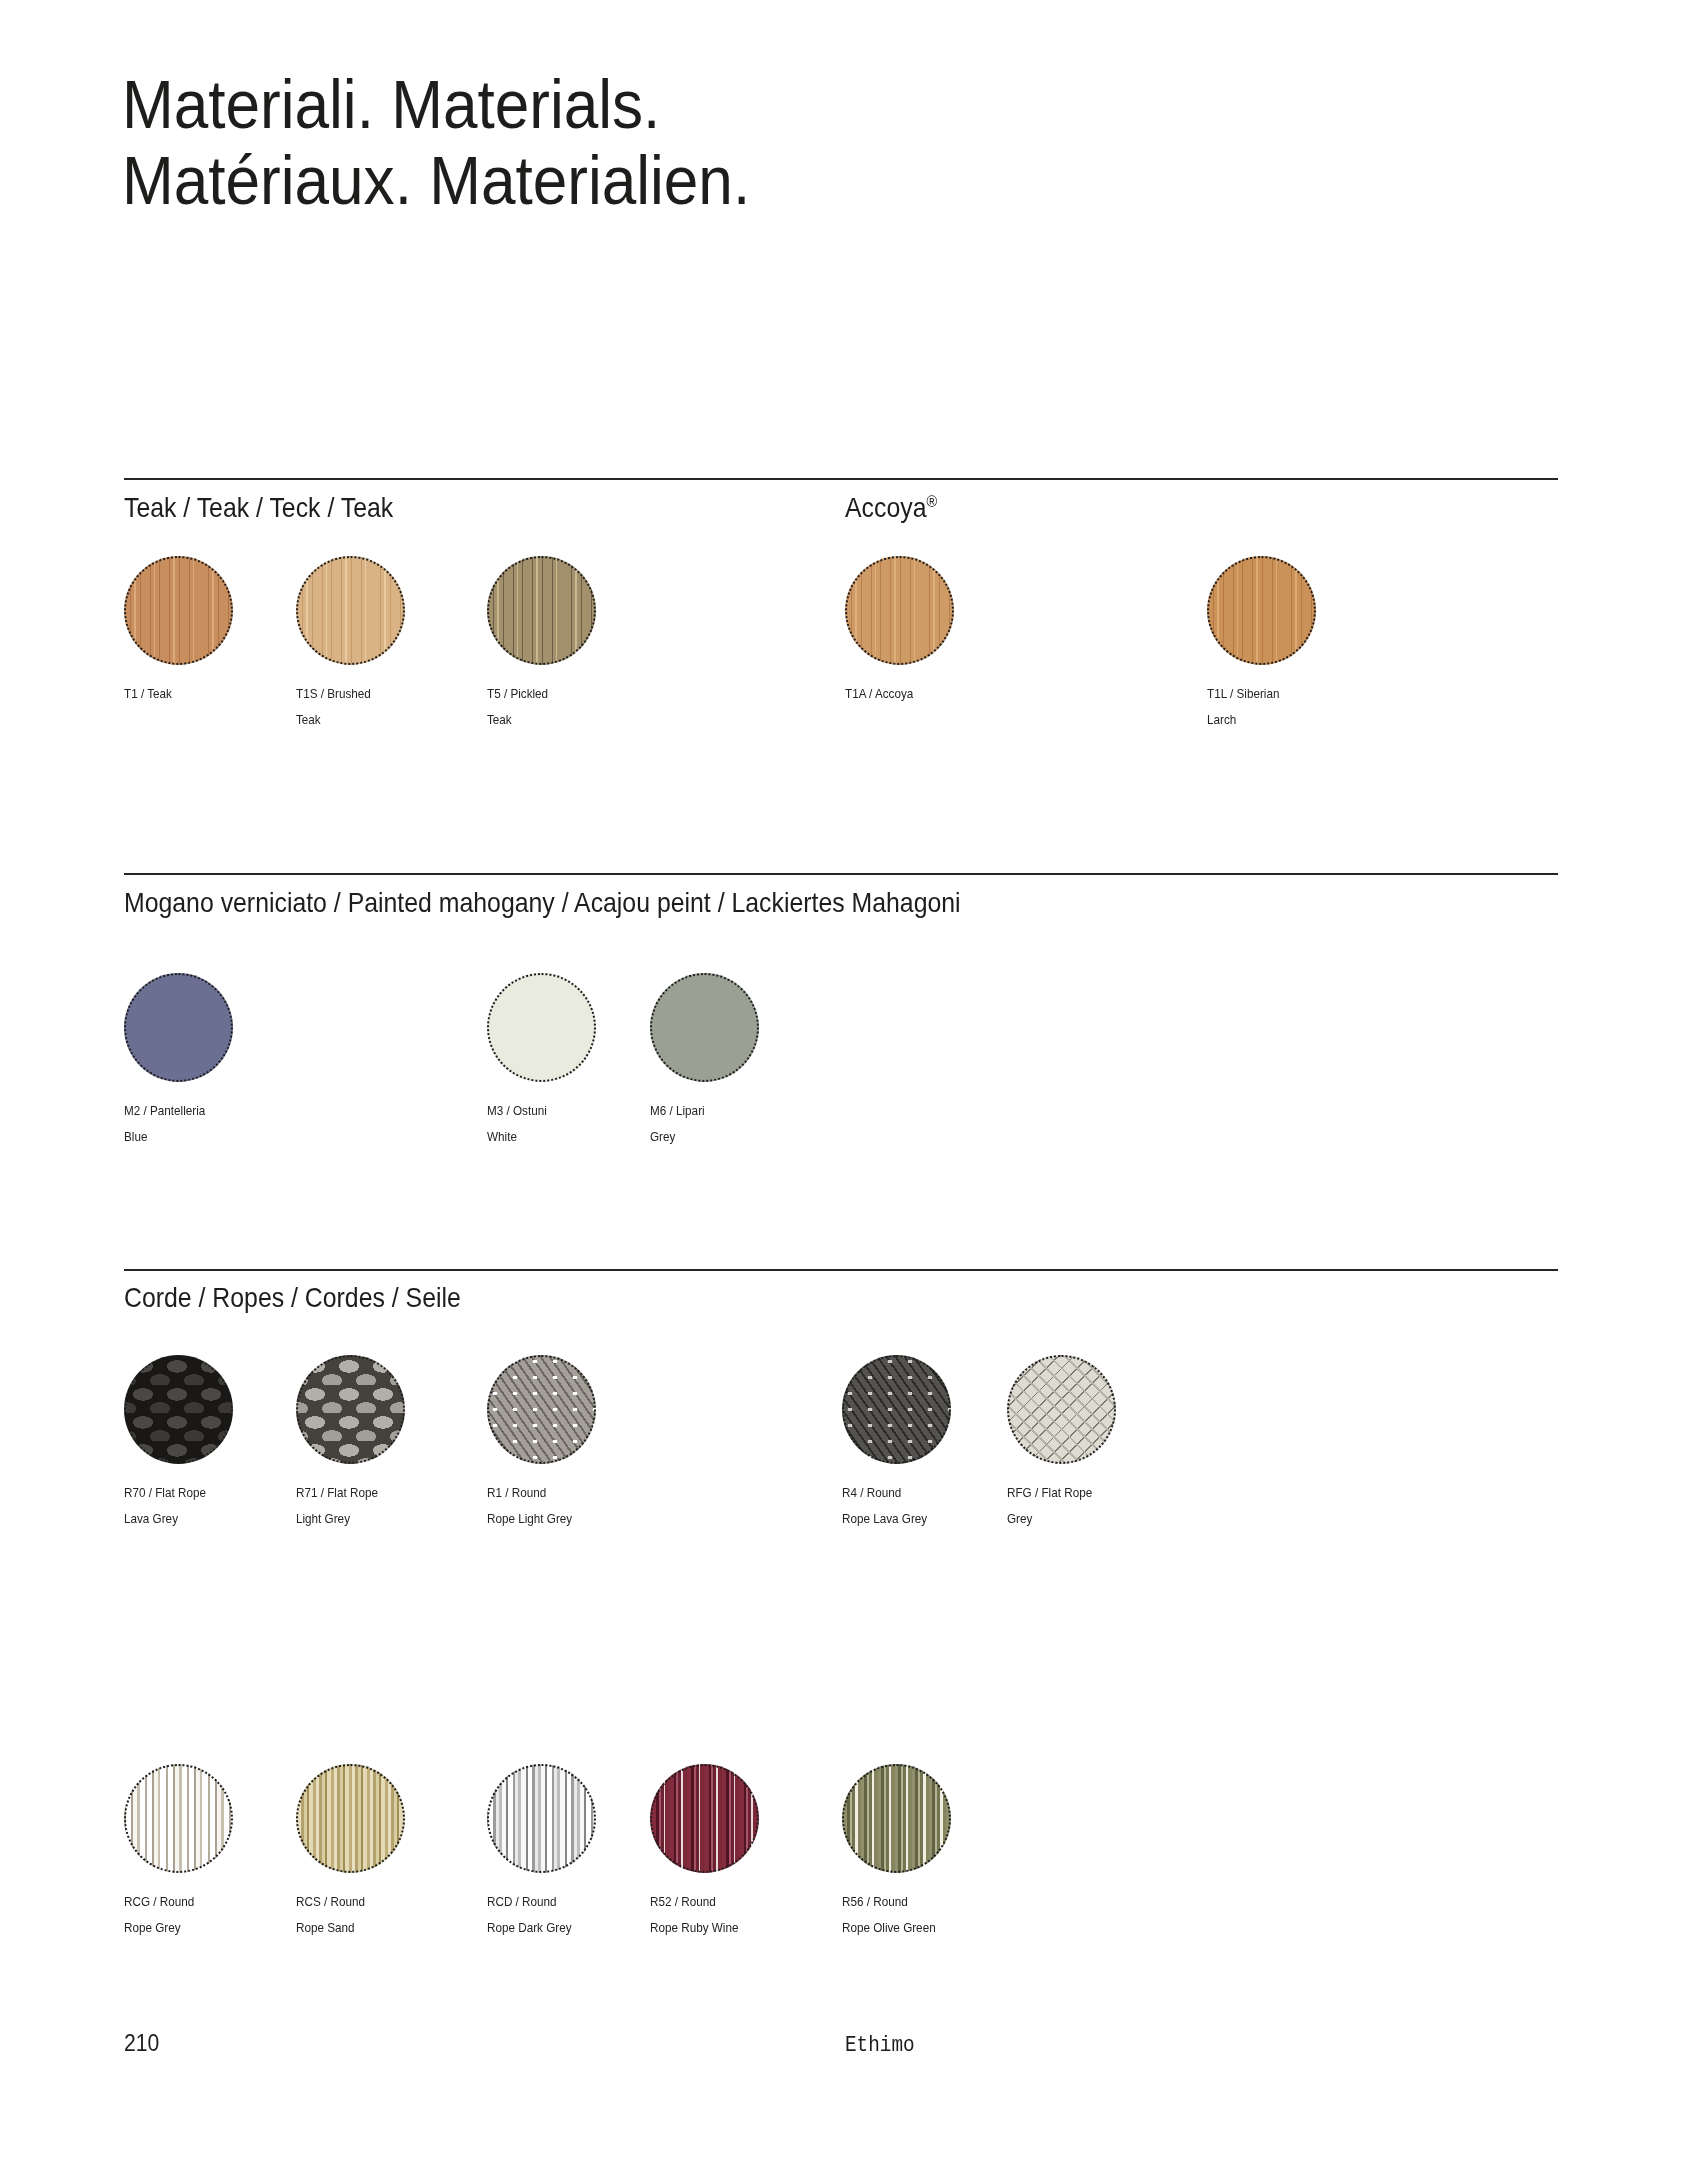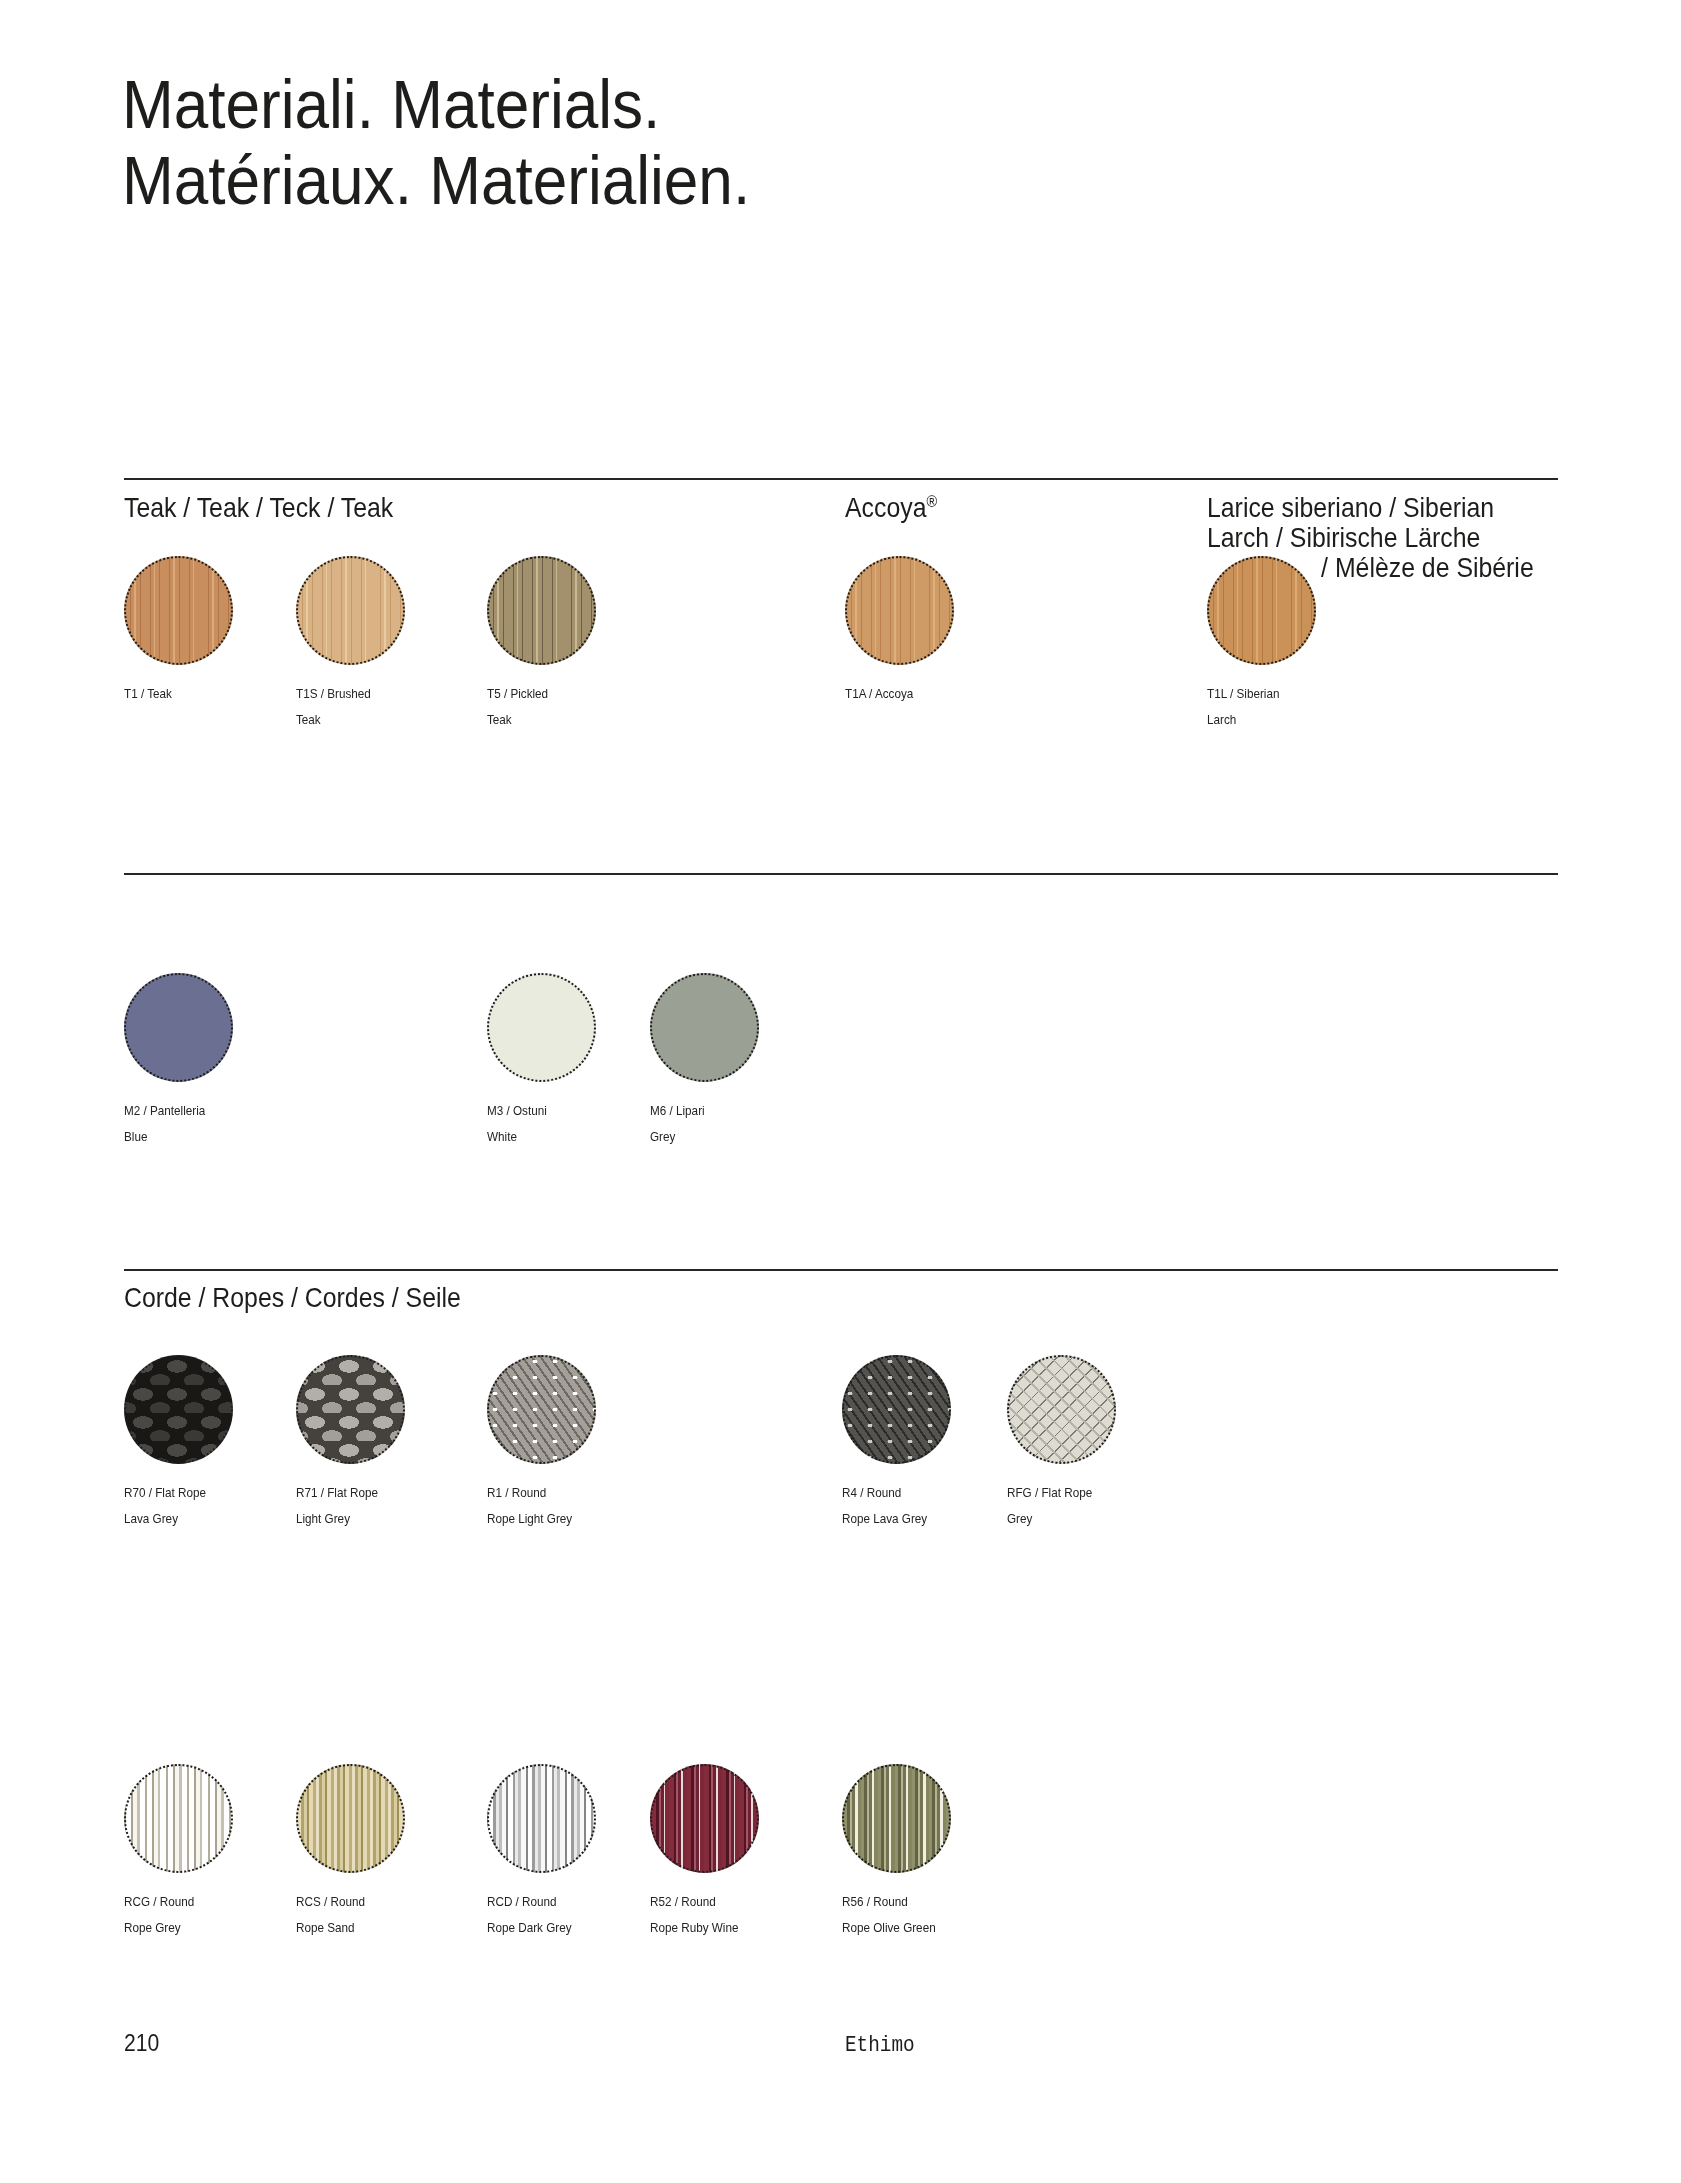--- a/index.html
+++ b/index.html
@@ -95,27 +95,20 @@
   <div class="rule" style="top:478px"></div>
 
   <div class="hdr" style="left:124px; top:493px">
     <span class="cond">Teak / Teak / Teck / Teak</span>
   </div>
 
   <div class="hdr" style="left:845px; top:493px">
     <span class="cond"><span>Accoya</span><sup>®</sup></span>
   </div>
 
-  <div class="hdr hdr-larch" style="left:1207px; top:493px">
-    <span class="cond">
-      <span class="line">Larice siberiano / Siberian</span>
-      <span class="line">Larch / Sibirische Lärche</span>
-      <span class="line-right">/ Mélèze de Sibérie</span>
-    </span>
-  </div>
 
   <div class="cell" style="left:124px; top:556px">
     <div class="swatch" style="background-color: rgb(201, 142, 94); background-image: repeating-linear-gradient(90deg, rgb(201, 142, 94) 0px, rgb(201, 142, 94) 4px, rgb(176, 116, 74) 4px, rgb(176, 116, 74) 5.4px, rgb(201, 142, 94) 5.4px, rgb(201, 142, 94) 8px, rgb(219, 169, 122) 8px, rgb(219, 169, 122) 10px, rgb(201, 142, 94) 10px, rgb(201, 142, 94) 14px, rgb(176, 116, 74) 14px, rgb(176, 116, 74) 15px, rgb(201, 142, 94) 15px, rgb(201, 142, 94) 19.5px); background-size: auto;"></div>
     <div class="lbl">
         <span class="cond"><span>T1 / Teak</span><br><span></span></span>
       </div>
   </div>
   <div class="cell" style="left:296px; top:556px">
     <div class="swatch" style="background-color: rgb(217, 178, 133); background-image: repeating-linear-gradient(90deg, rgb(217, 178, 133) 0px, rgb(217, 178, 133) 4px, rgb(195, 154, 104) 4px, rgb(195, 154, 104) 5.4px, rgb(217, 178, 133) 5.4px, rgb(217, 178, 133) 8px, rgb(232, 203, 159) 8px, rgb(232, 203, 159) 10px, rgb(217, 178, 133) 10px, rgb(217, 178, 133) 14px, rgb(195, 154, 104) 14px, rgb(195, 154, 104) 15px, rgb(217, 178, 133) 15px, rgb(217, 178, 133) 19.5px); background-size: auto;"></div>
     <div class="lbl">
@@ -136,20 +129,23 @@
   </div>
   <div class="cell" style="left:1207px; top:556px">
     <div class="swatch" style="background-color: rgb(202, 145, 88); background-image: repeating-linear-gradient(90deg, rgb(202, 145, 88) 0px, rgb(202, 145, 88) 4px, rgb(181, 121, 63) 4px, rgb(181, 121, 63) 5.4px, rgb(202, 145, 88) 5.4px, rgb(202, 145, 88) 8px, rgb(220, 170, 114) 8px, rgb(220, 170, 114) 10px, rgb(202, 145, 88) 10px, rgb(202, 145, 88) 14px, rgb(181, 121, 63) 14px, rgb(181, 121, 63) 15px, rgb(202, 145, 88) 15px, rgb(202, 145, 88) 19.5px); background-size: auto;"></div>
     <div class="lbl">
         <span class="cond"><span>T1L / Siberian</span><br><span>Larch</span></span>
       </div>
   </div>
 
   <div class="rule" style="top:873px"></div>
 
+  <div class="hdr" style="left:124px; top:888px">
+    <span class="cond">Mogano verniciato / Painted mahogany / Acajou peint / Lackiertes Mahagoni</span>
+  </div>
 
   <div class="cell" style="left:124px; top:973px">
     <div class="swatch" style="background-color: rgb(107, 111, 146); background-image: none; background-size: auto;"></div>
     <div class="lbl">
         <span class="cond"><span>M2 / Pantelleria</span><br><span>Blue</span></span>
       </div>
   </div>
   <div class="cell" style="left:487px; top:973px">
     <div class="swatch" style="background-color: rgb(233, 235, 222); background-image: none; background-size: auto;"></div>
     <div class="lbl">

